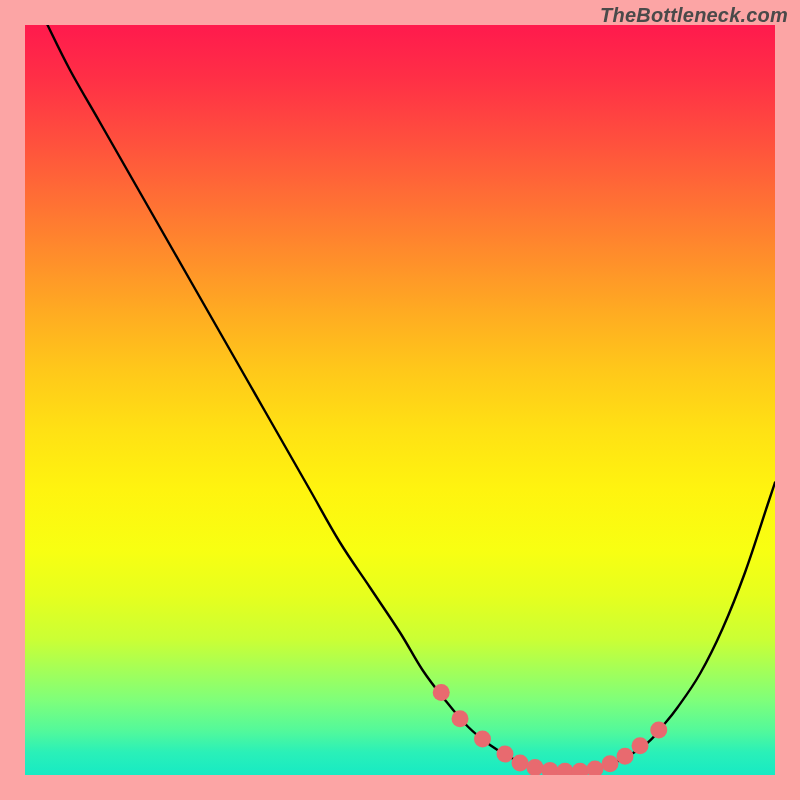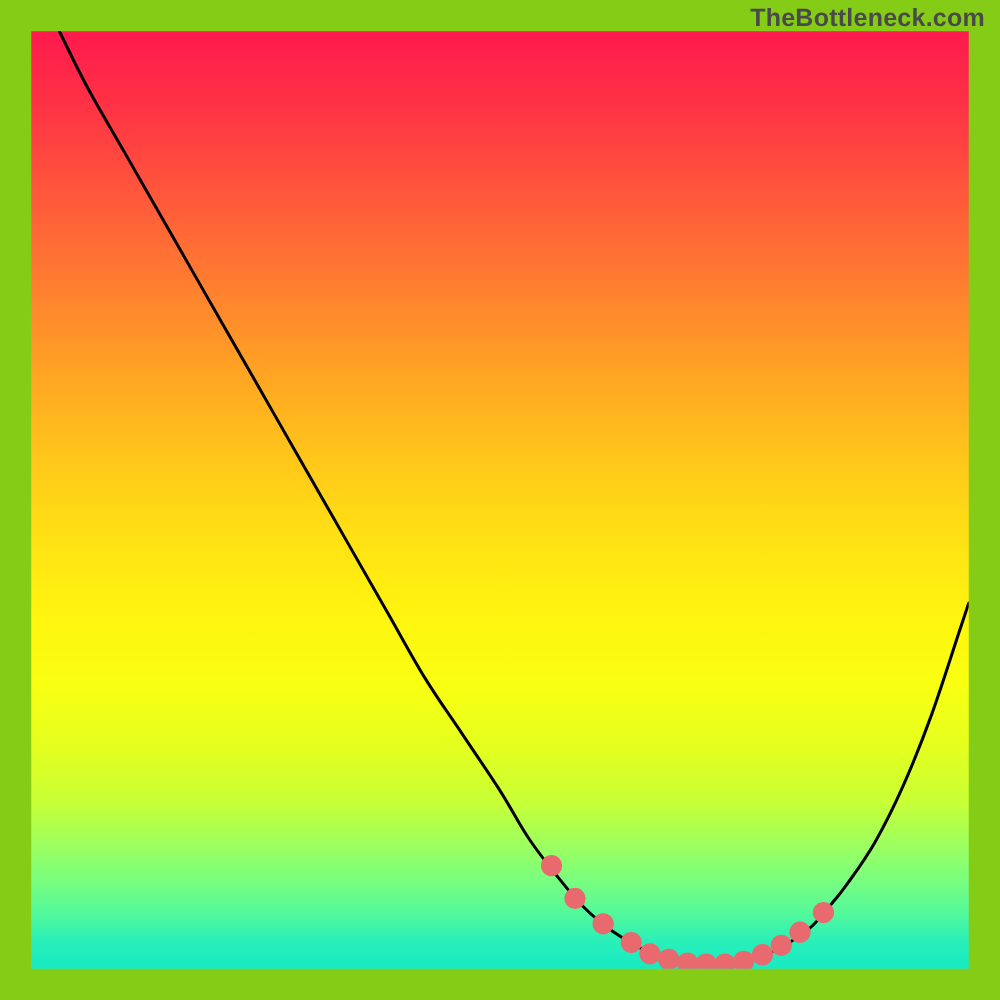--- a/index.html
+++ b/index.html
@@ -8,21 +8,22 @@
     width: 800px;
     height: 800px;
     background: #000;
     overflow: hidden;
     font-family: Arial, Helvetica, sans-serif;
   }
   .frame {
     position: relative;
     width: 800px;
     height: 800px;
-    background: #84cc16;
+    background: #fca5a5;
+    font-style: italic;
   }
   .plot {
     position: absolute;
     left: 25px;
     top: 25px;
     width: 750px;
     height: 750px;
     
     background: linear-gradient(
       to bottom,

